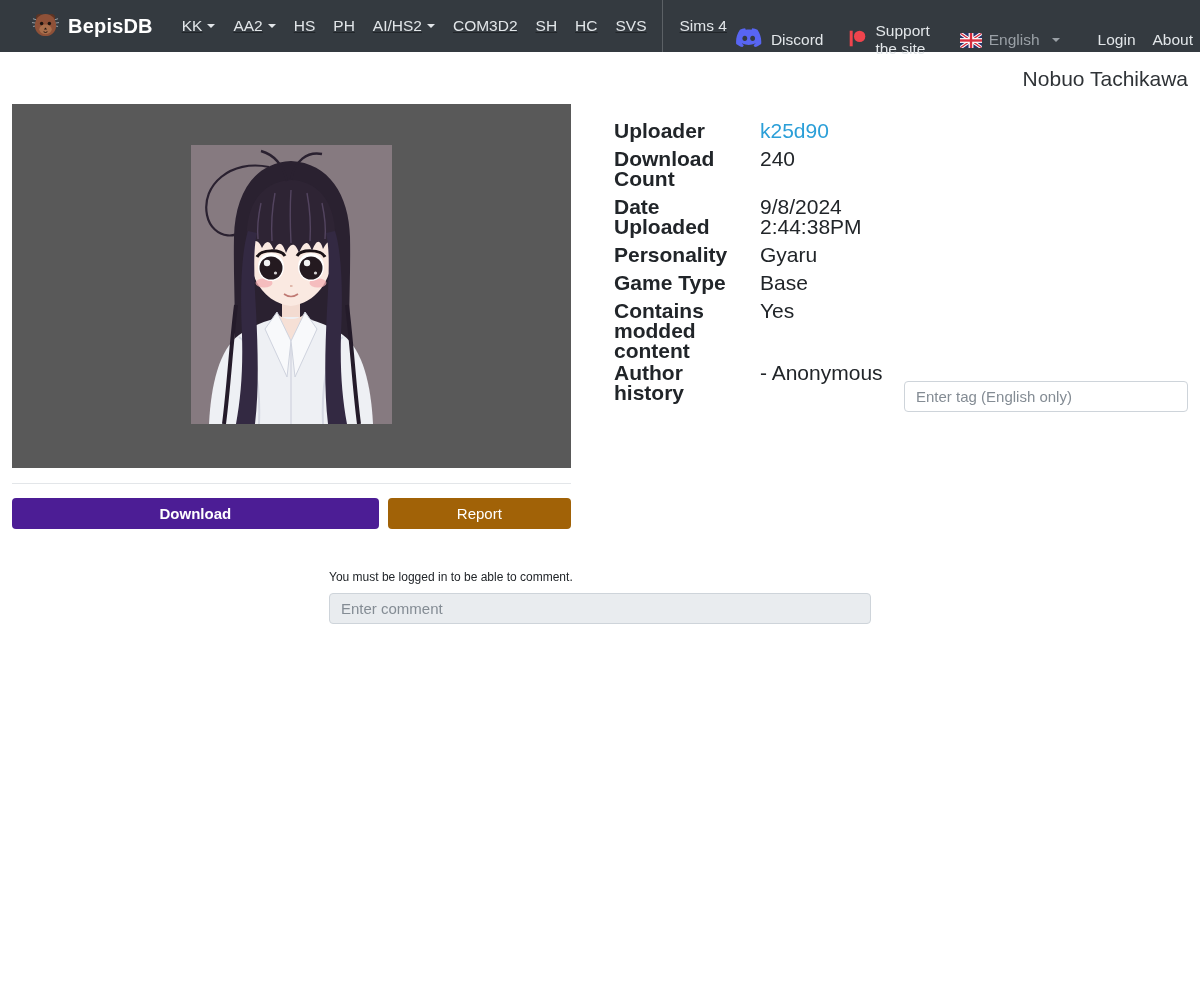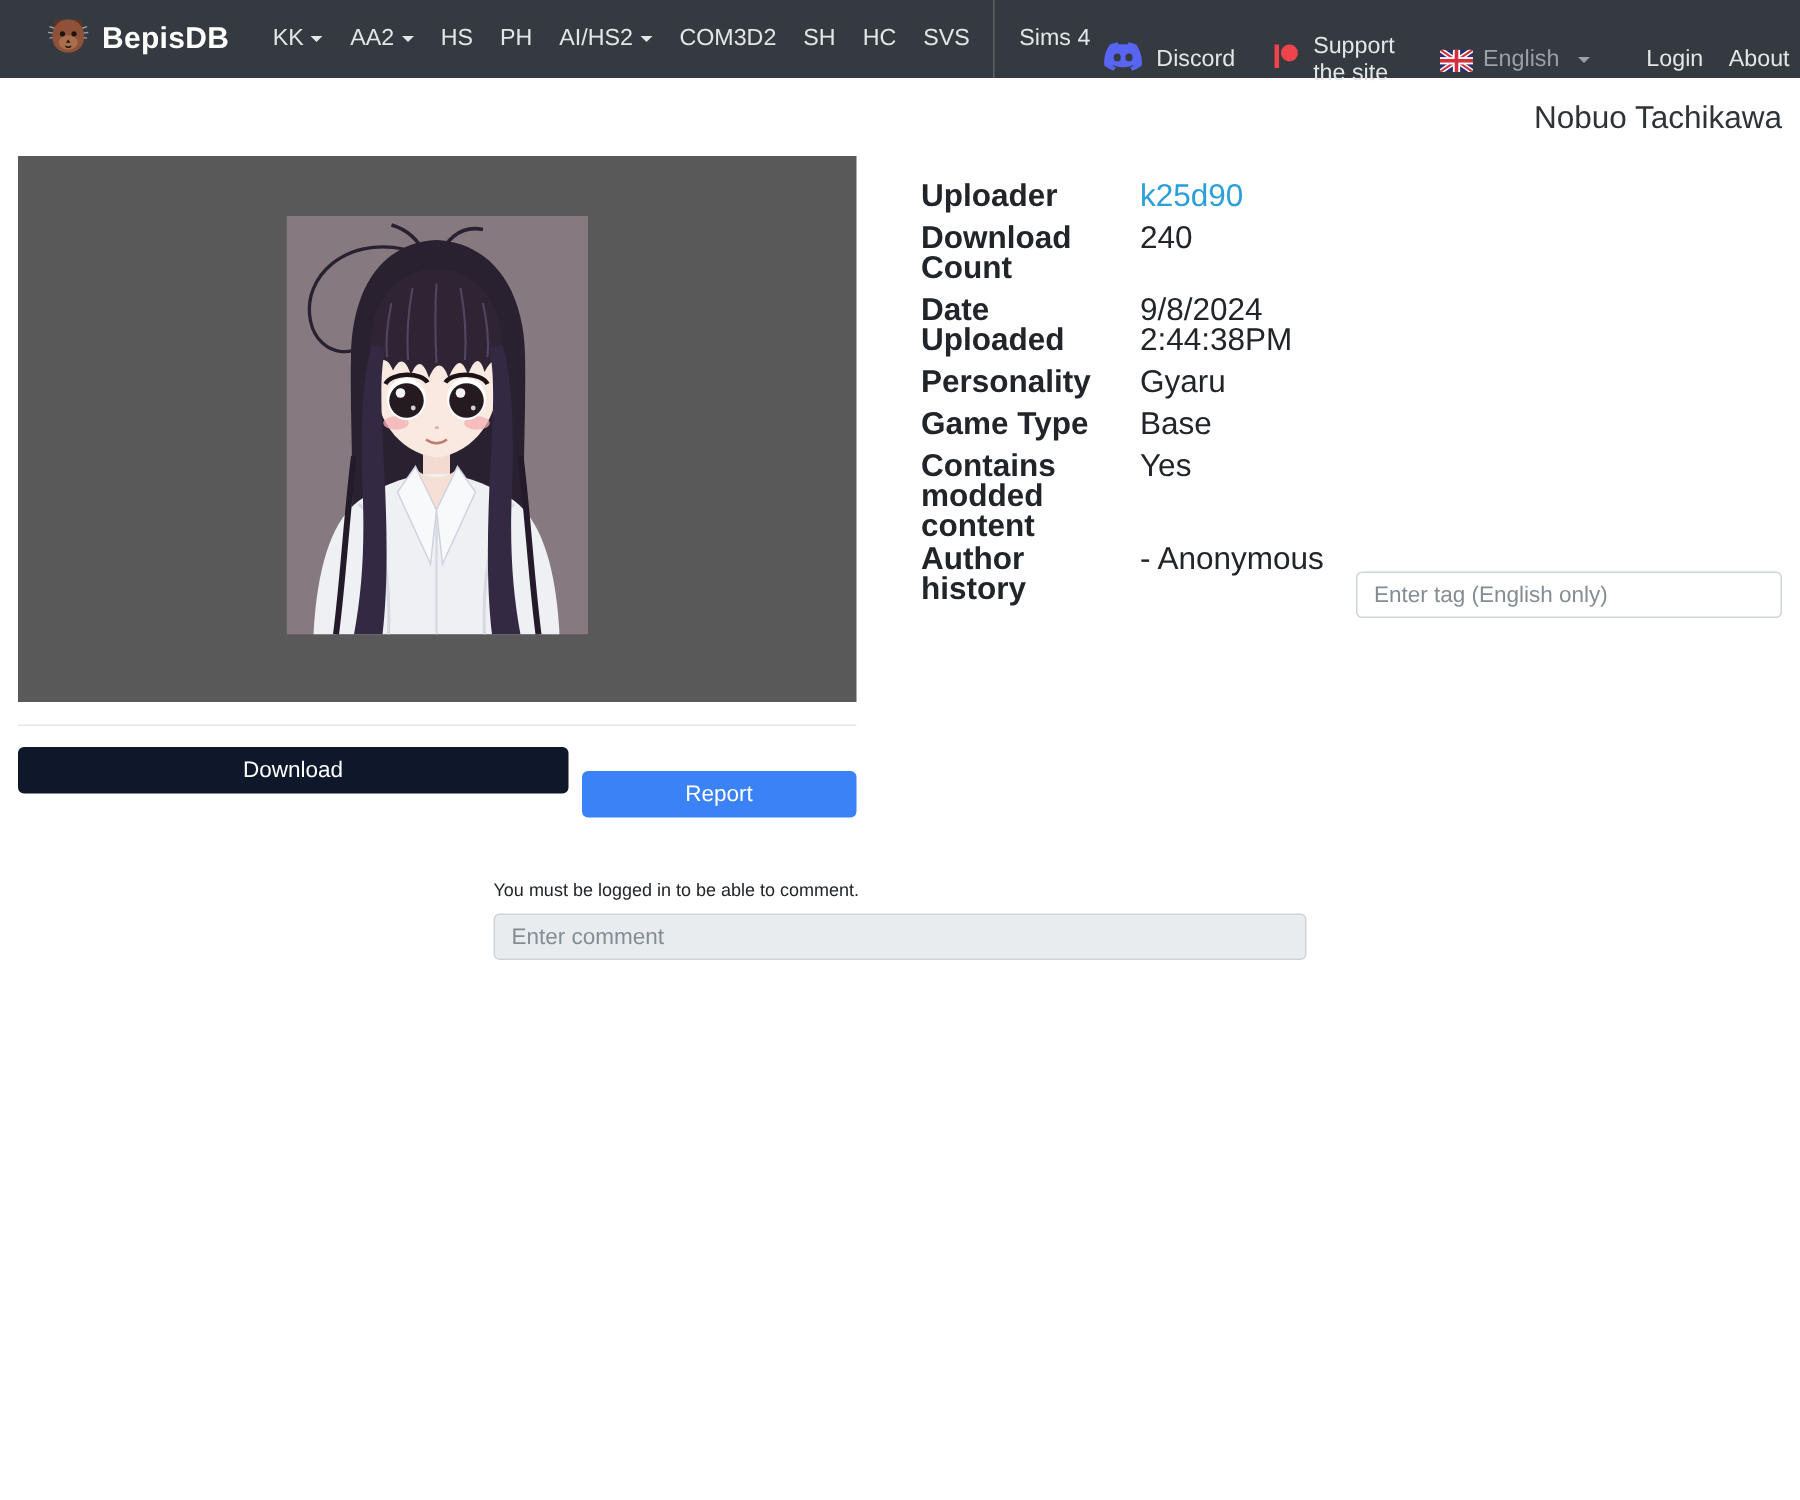--- a/index.html
+++ b/index.html
@@ -10,21 +10,21 @@
     color:#212529;
   }
   
   .navbar {
     height:52px; background:#343a40;
     display:flex; align-items:center;
     padding:0 30px 0 32px;
   }
   .brand { display:flex; align-items:center; gap:9px; cursor:pointer; }
   .brand-label { color:#fff; font-size:20px; font-weight:700; letter-spacing:.2px; }
-  .nav-links { display:flex; align-items:center; margin-left:20px; height:52px; }
+  .nav-links { display:flex; align-items:center; margin-left:20px; height:52px;text-decoration:underline; }
   .nav-link {
     padding:0 9px; font-size:15.5px; color:#e2e6e9; cursor:pointer;
     display:flex; align-items:center; height:52px; white-space:nowrap;
   }
   .caret {
     display:inline-block; width:0; height:0; margin-left:5px;
     border:4px solid transparent; border-top-color:currentColor;
     transform:translateY(2px);
   }
   .nav-divider { width:1px; height:52px; background:rgba(255,255,255,.20); margin:0 8px 0 6px; }
@@ -37,22 +37,22 @@
   .nav-plain + .nav-plain { margin-left:17px; }
   
   .container { width:1176px; margin:0 auto; }
   .page-title { text-align:right; font-size:21px; font-weight:500; color:#2f3337; margin:12px 0 11px; line-height:29px; }
   .main-row { display:flex; align-items:flex-start; }
   .col-left { width:559px; flex:none; }
   .image-card { height:364px; background:#595959; display:flex; align-items:center; justify-content:center; }
   .actions-hr { border:0; border-top:1px solid #e3e6e9; margin:15px 0 14px; }
   .actions-row { display:flex; gap:9px; }
   .btn { height:31px; border:0; border-radius:4px; color:#fff; font-size:15px; font-family:inherit; cursor:pointer; }
-  .btn-download { flex:2; background:#0f172a; }
-  .btn-report { flex:1; background:#3b82f6;margin-top:16px; }
+  .btn-download { flex:2; background:#4c1d95;font-weight:bold; }
+  .btn-report { flex:1; background:#a16207; }
   .col-mid { margin-left:43px; padding-top:17px; width:286px; flex:none; }
   .detail-row { display:flex; font-size:21px; line-height:20px; margin-bottom:8px; }
   .detail-label { width:146px; flex:none; font-weight:700; color:#212529; padding-right:8px; }
   .detail-value { color:#212529; }
   .value-link { color:#2b9fd8; text-decoration:none; cursor:pointer; }
   .col-right { margin-left:auto; width:284px; flex:none; padding-top:277px; }
   .tags-heading { text-align:center; font-size:16px; font-weight:400; color:#212529; line-height:21px; margin-bottom:14px; }
   .text-input {
     width:100%; height:31px; border:1px solid #ced4da; border-radius:4px;
     padding:2px 11px; font-size:15px; color:#495057; font-family:inherit; background:#fff;

